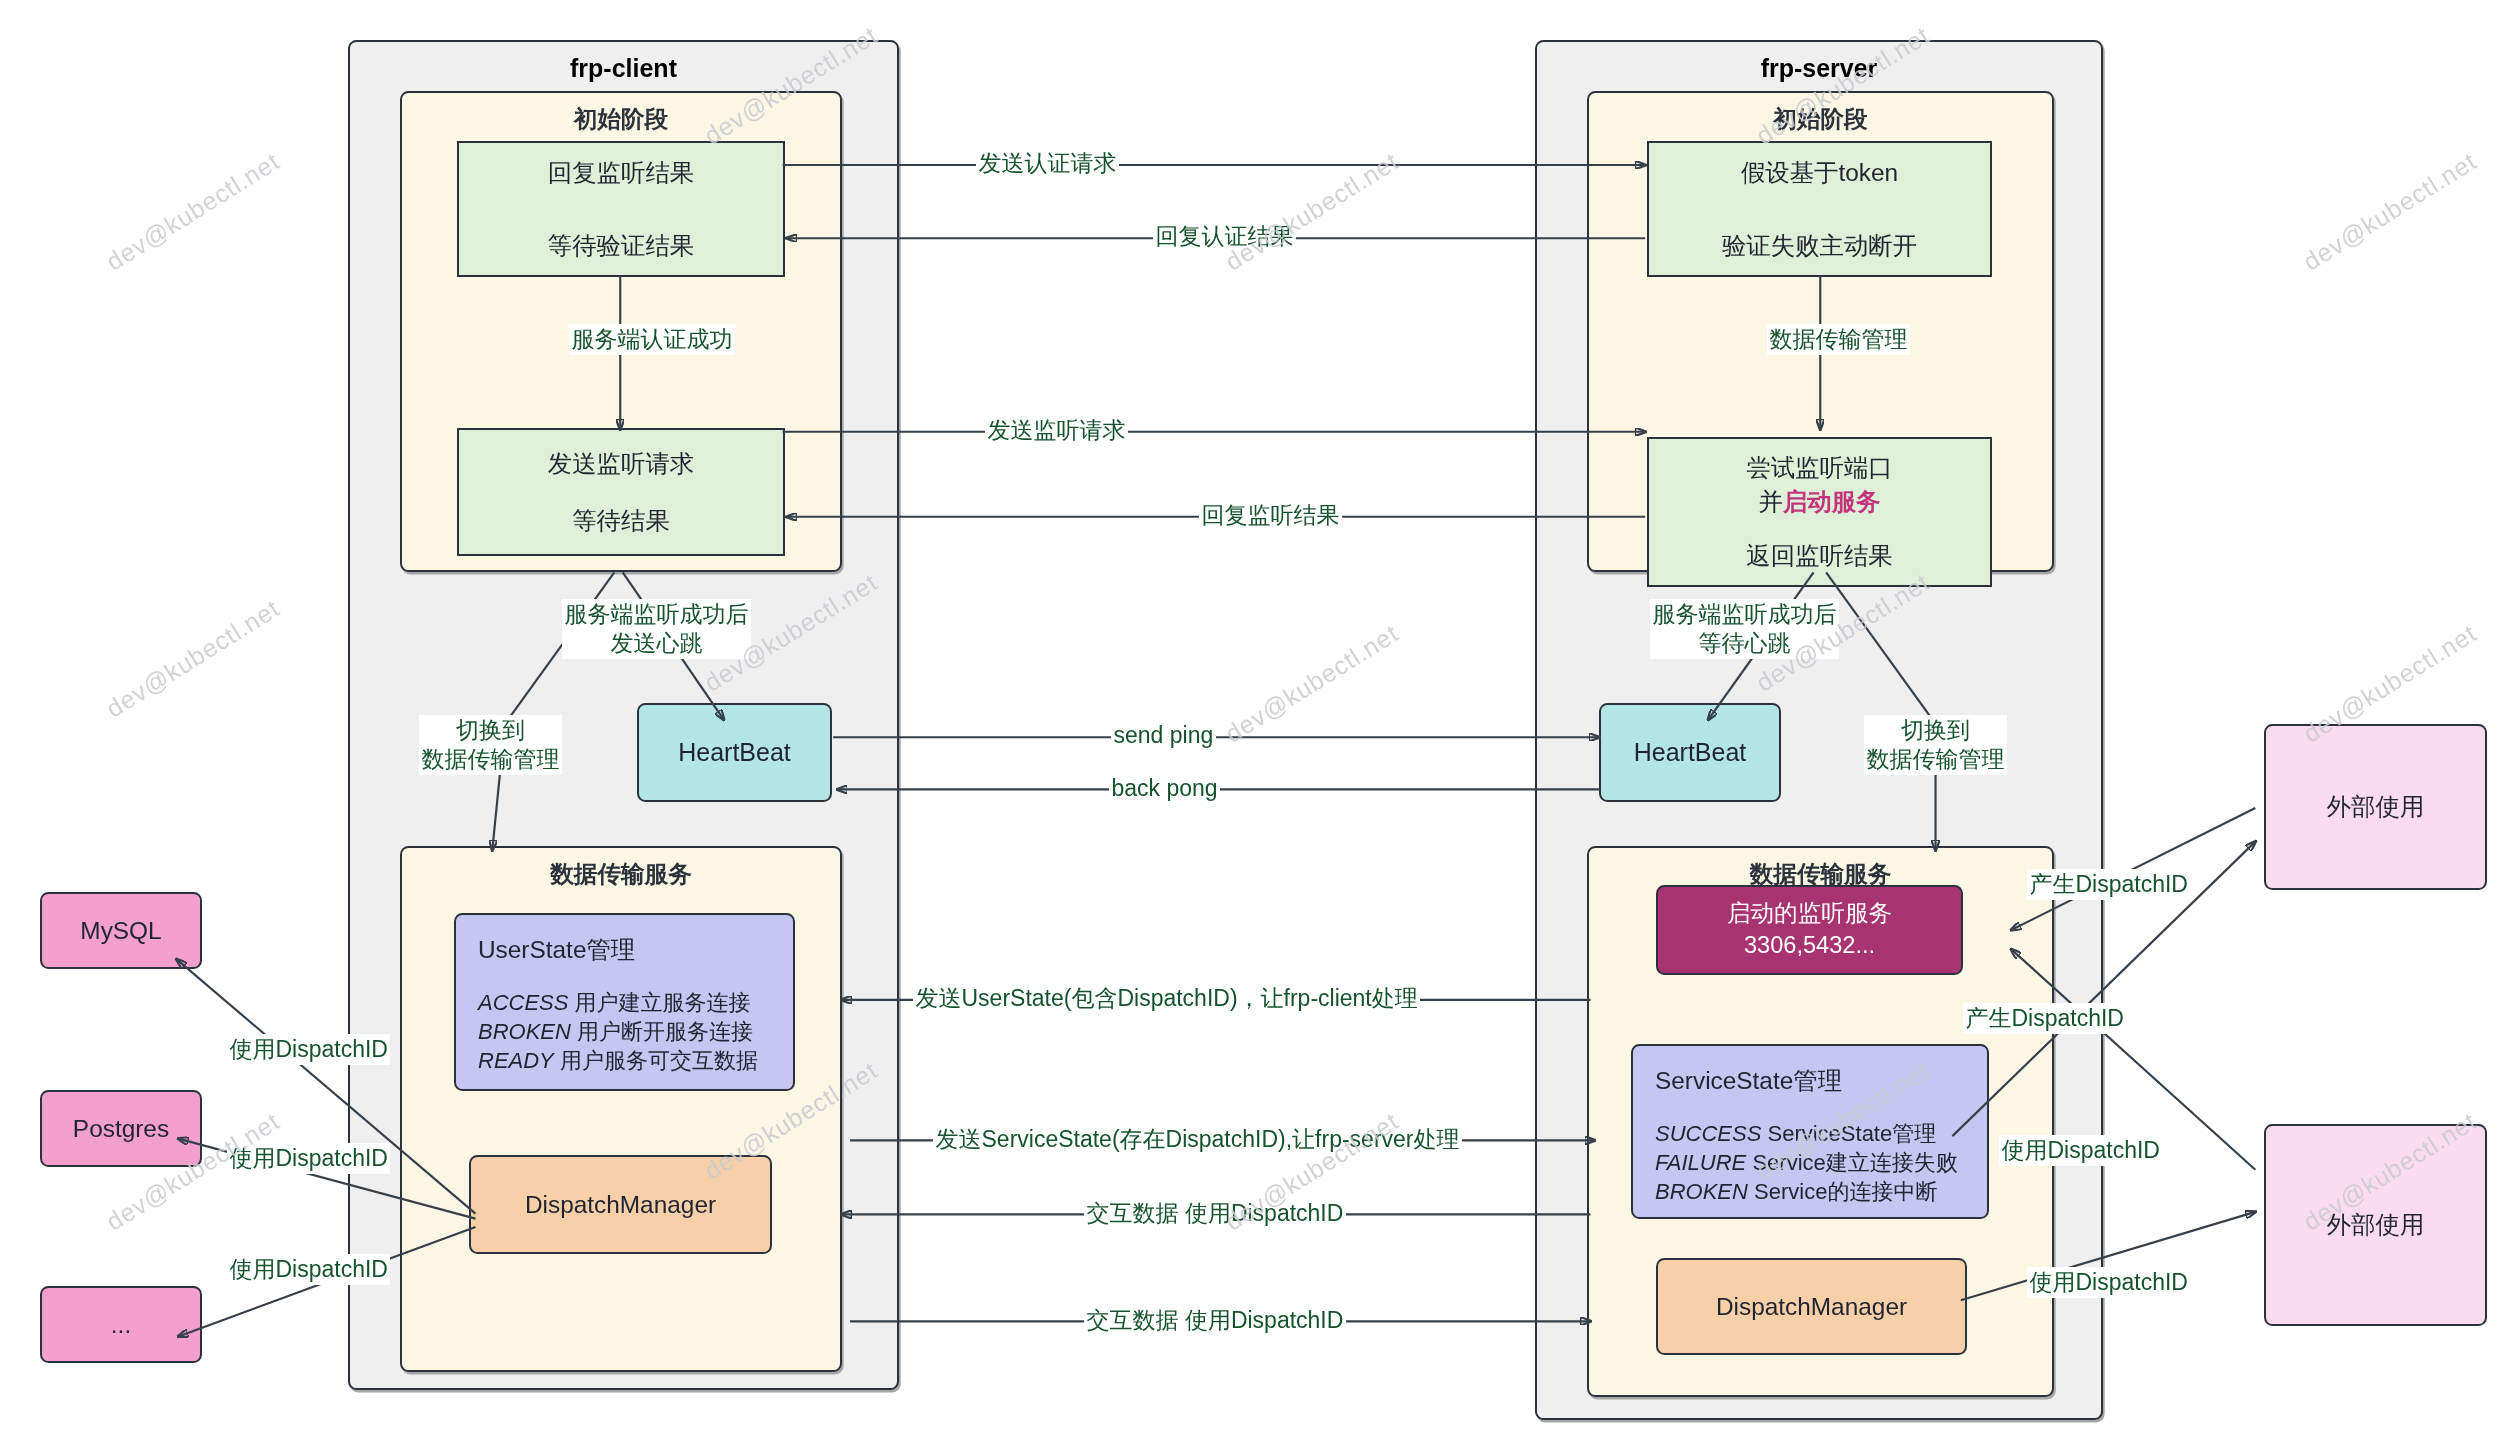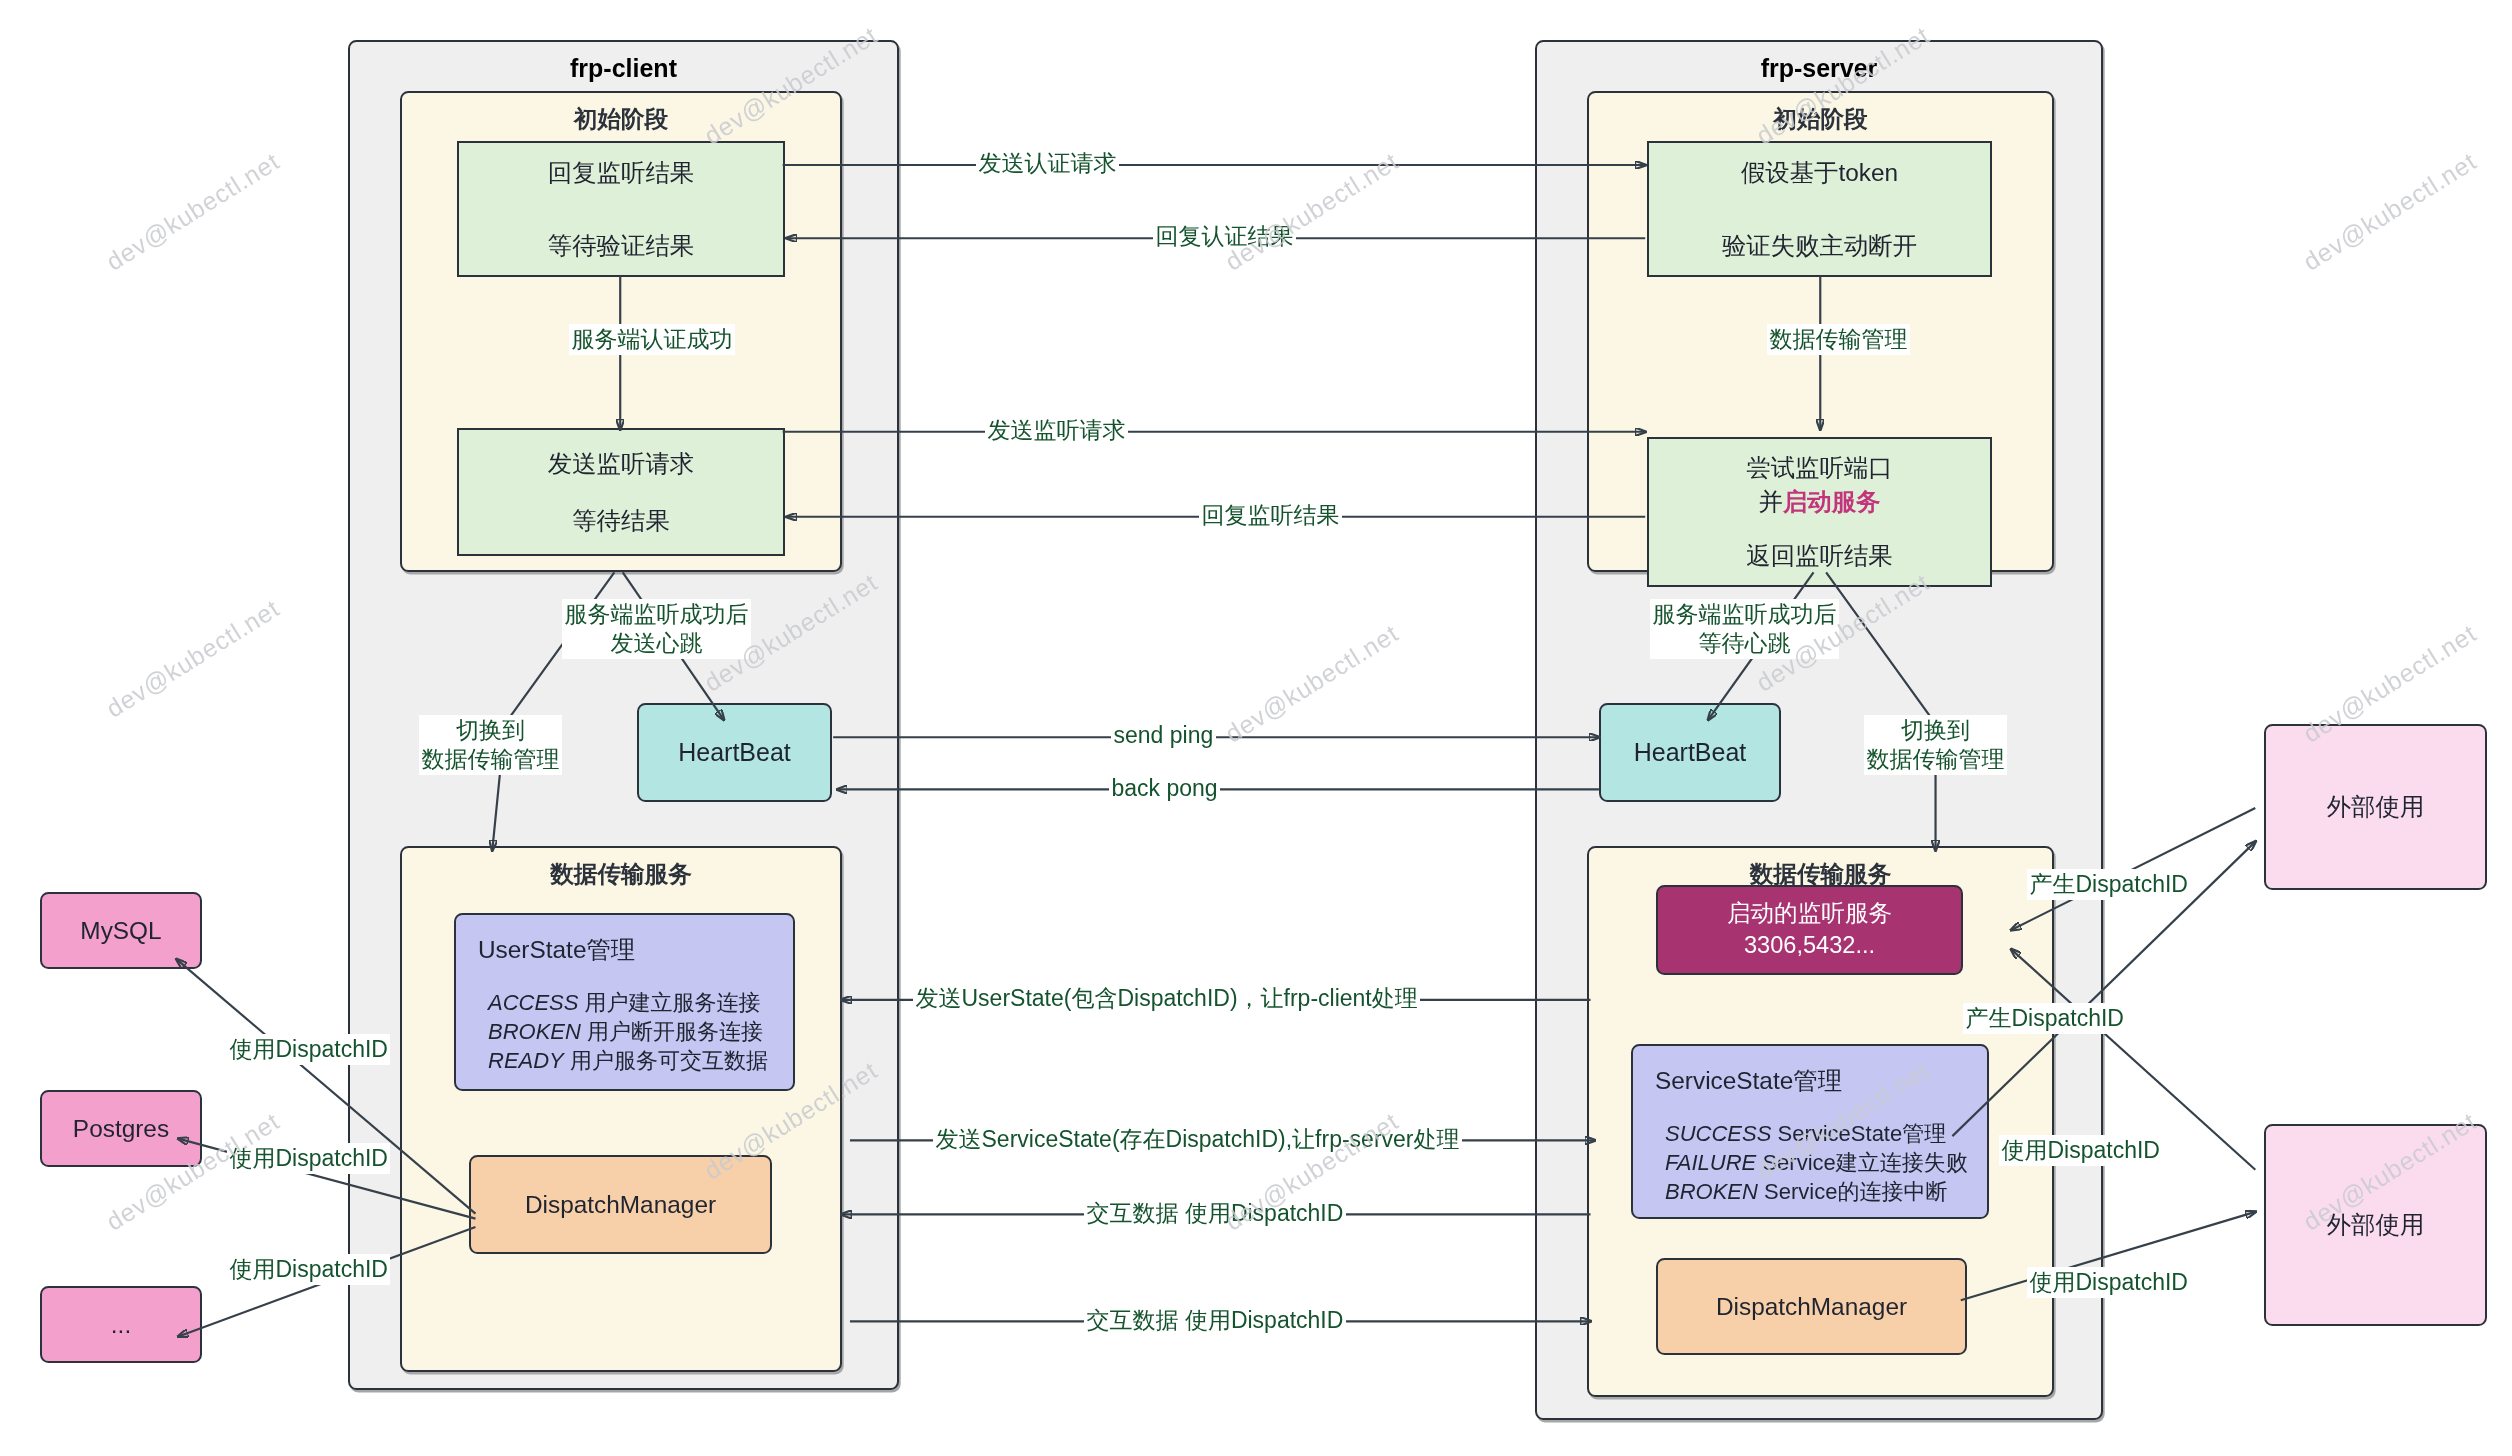--- a/index.html
+++ b/index.html
@@ -30,21 +30,21 @@
   .green .l2{font-size:24.4px;margin-top:41px;}
   .green .l2.tight{margin-top:25px;}
   .accent{color:#c2357c;font-weight:bold;}
 
   .teal{border:2.1px solid #2b323c;border-radius:8.4px;background:#b3e6e3;font-size:25px;}
 
   .purple{border:2.1px solid #2b323c;border-radius:8.4px;background:#c5c6f2;
           align-items:flex-start;justify-content:flex-start;text-align:left;padding:18.5px 22px;}
   .purple .hd{font-weight:normal;font-size:24.4px;margin-bottom:22px;}
   .purple .ln{font-size:22px;line-height:1.33;white-space:nowrap;}
-  .purple .ln i{font-style:italic;margin-left:10px;}
+  .purple .ln i{font-style:italic;}
 
   .orange{border:2.1px solid #2b323c;border-radius:8.4px;background:#f7cfa8;font-size:24.4px;}
 
   .magenta{border:2.1px solid #2b323c;border-radius:8.4px;background:#a83371;color:#fff;
            font-size:23.6px;line-height:1.35;}
 
   .pink-dark{border:2.1px solid #2b323c;border-radius:8.4px;background:#f4a0cd;font-size:24.4px;}
   .pink-light{border:2.1px solid #2b323c;border-radius:8.4px;background:#fadcee;font-size:24.4px;}
 
   

